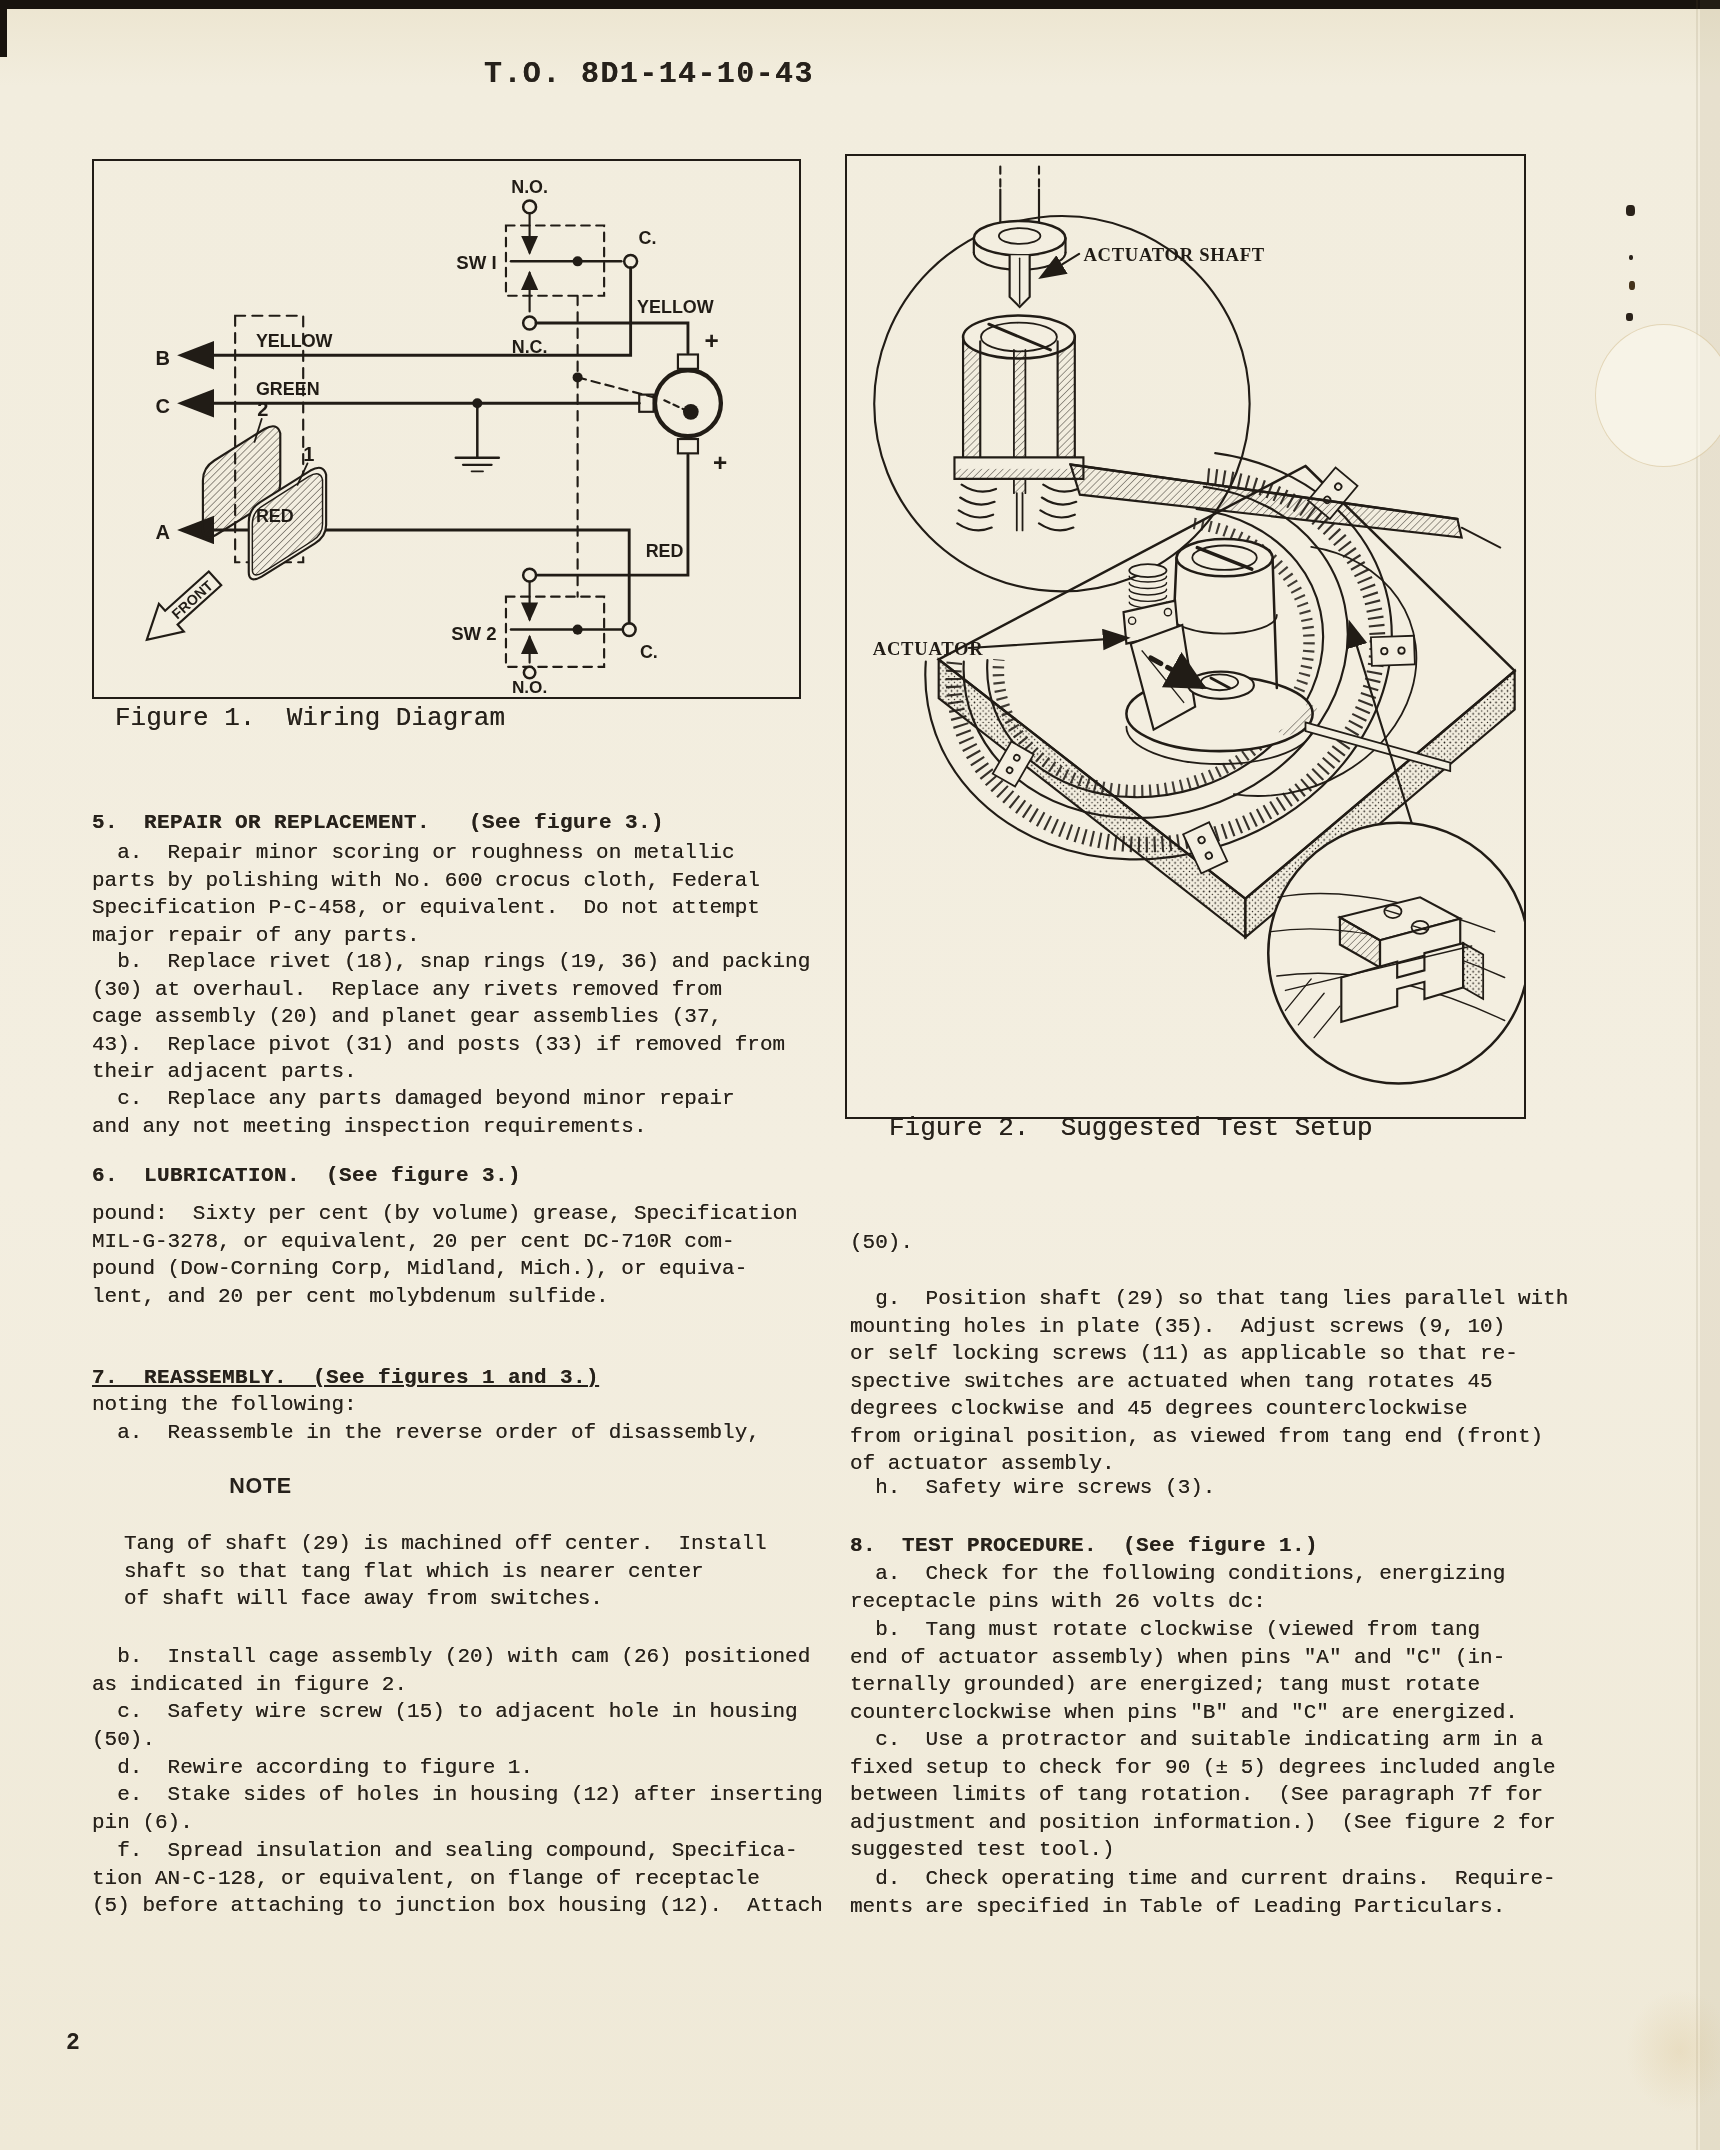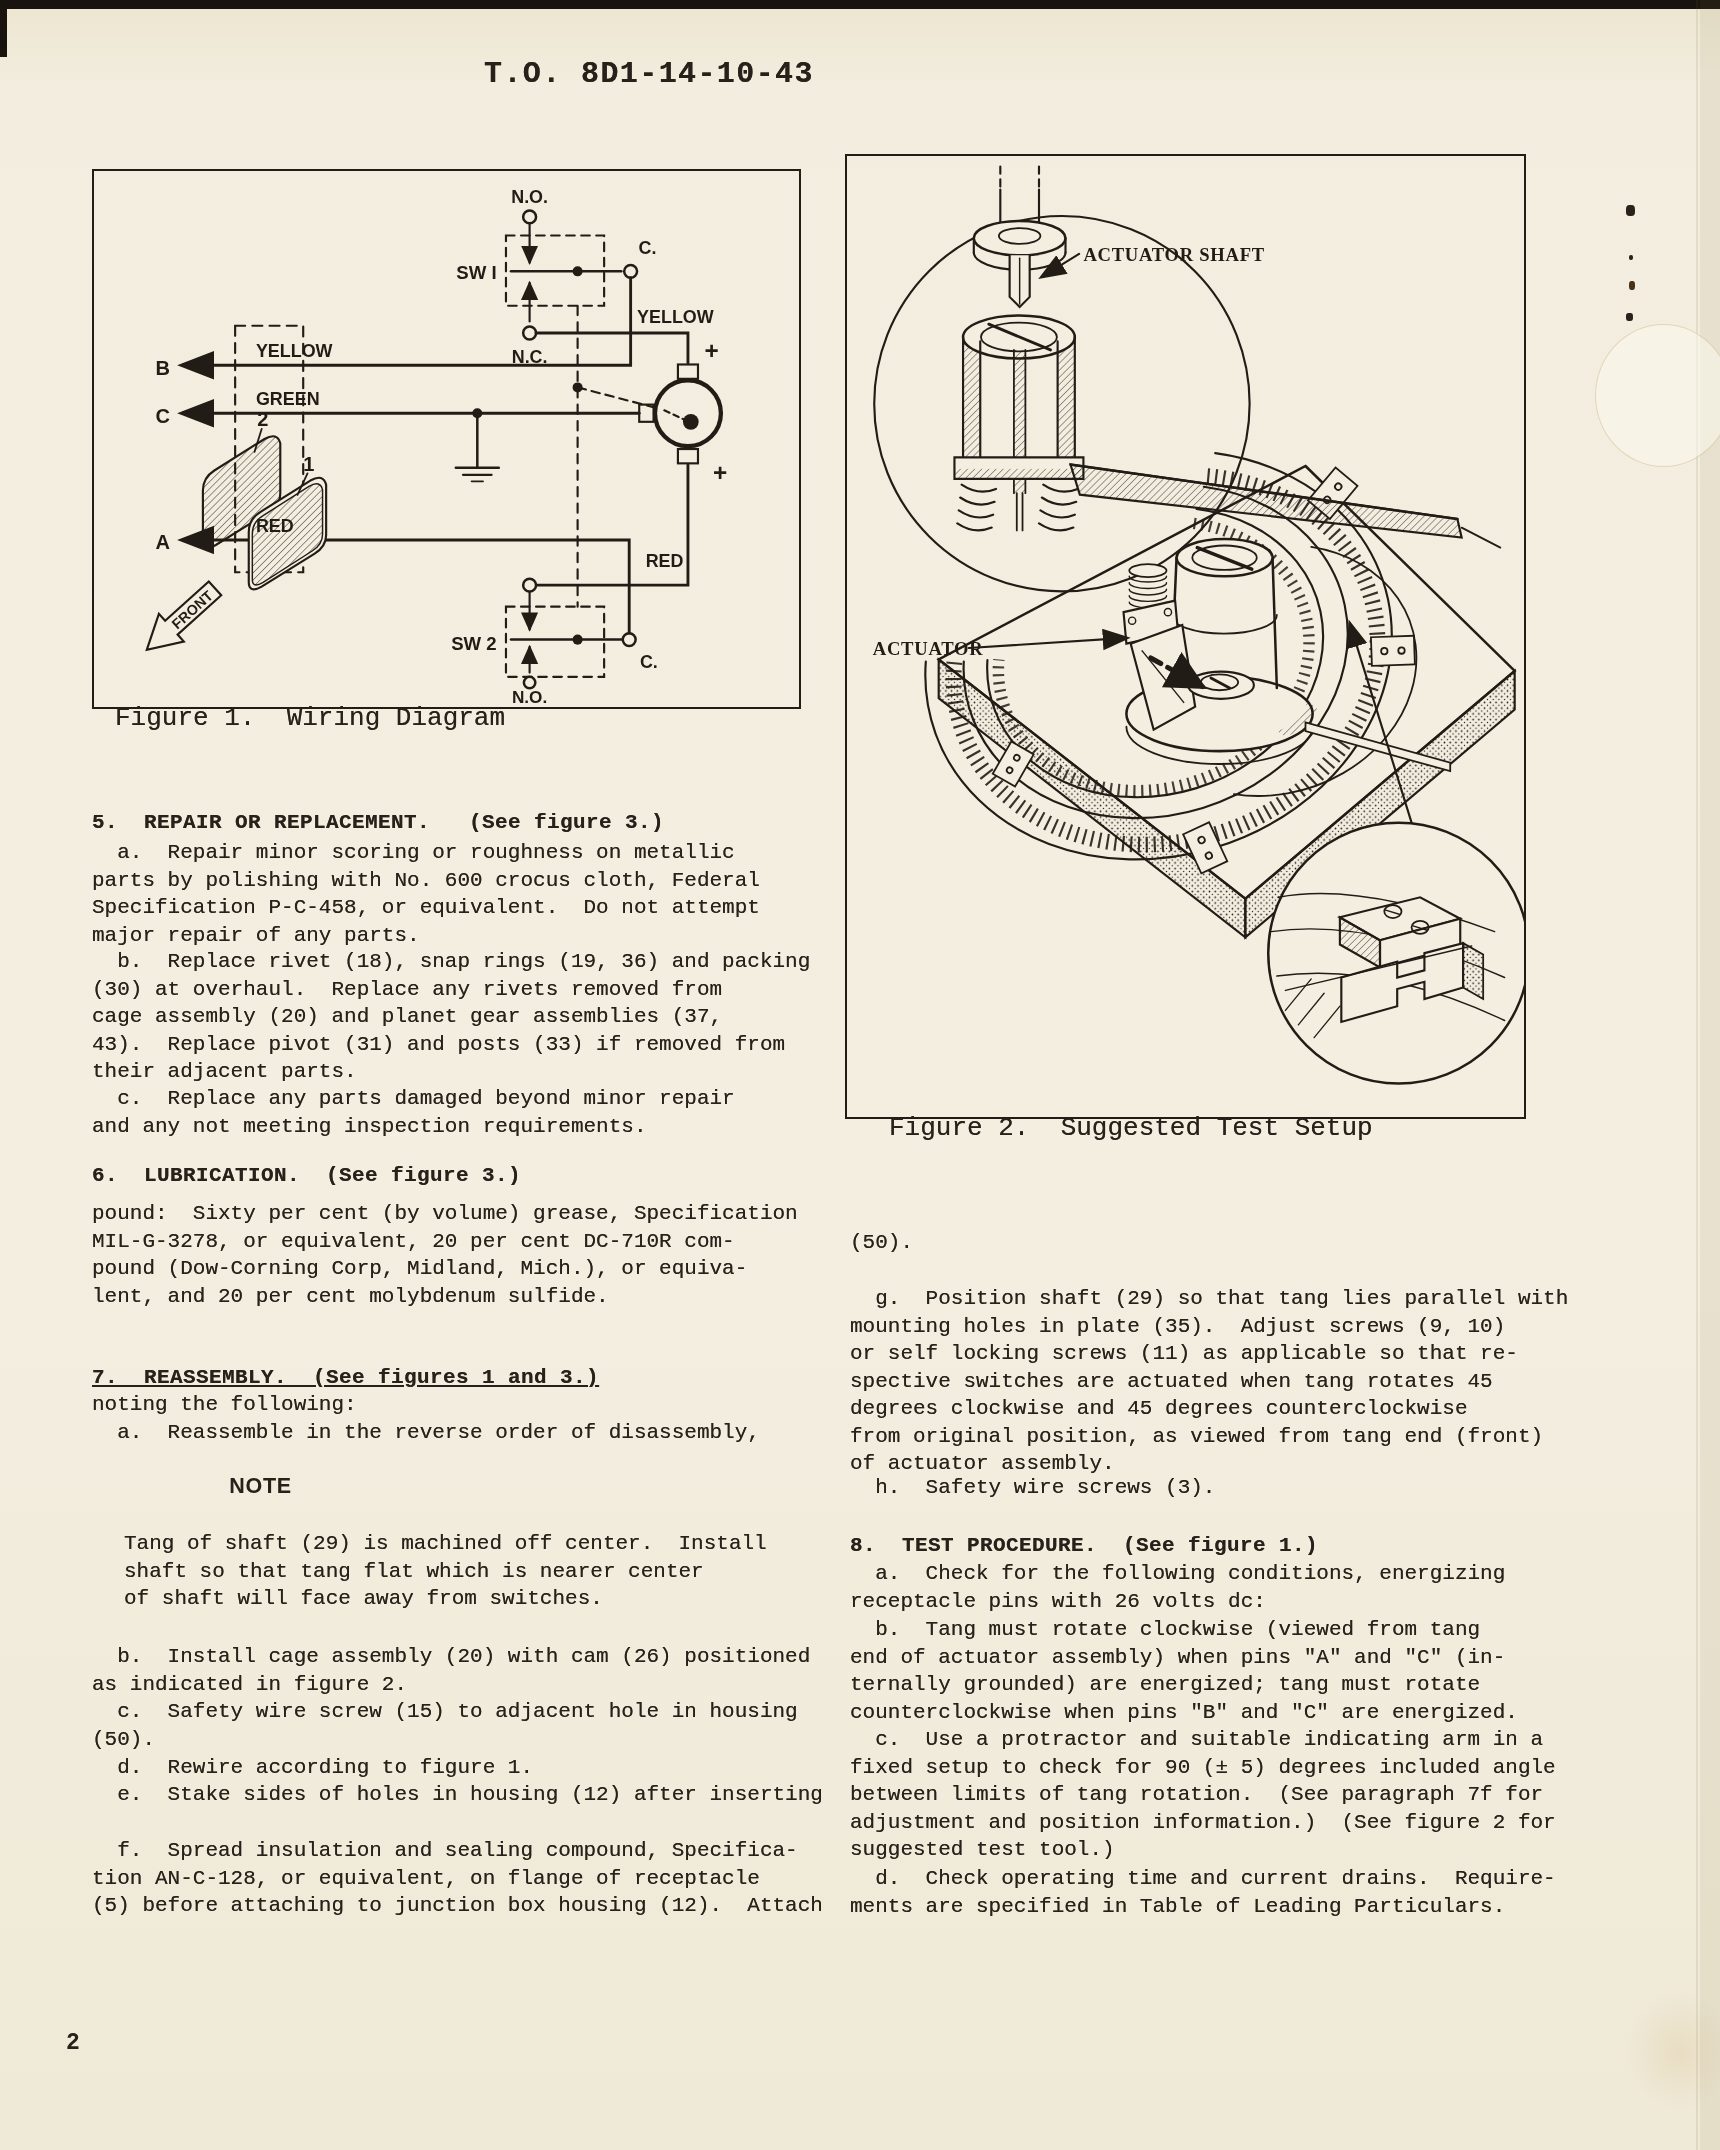--- a/index.html
+++ b/index.html
@@ -49,21 +49,21 @@
 <div class="artifact" id="edge-shade"></div>
 <div class="artifact speck" style="left:1626px;top:205px;width:8.6px;height:10.8px;"></div>
 <div class="artifact speck" style="left:1629px;top:255px;width:4.3px;height:5px;"></div>
 <div class="artifact speck" style="left:1629px;top:281px;width:5.7px;height:9.3px;background:#45331c;"></div>
 <div class="artifact speck" style="left:1626px;top:313px;width:6.5px;height:8px;"></div>
 <div class="artifact" id="stain1"></div>
 <div class="artifact" id="stain2"></div>
 
 <div id="page-header">T.O. 8D1-14-10-43</div>
 
-<div class="fig-frame" style="left:92px;top:169px;width:705px;height:536px;">
+<div class="fig-frame" style="left:92px;top:159px;width:705px;height:536px;">
 <svg width="705" height="536" viewBox="0 0 984 748">
   <defs>
     <marker id="mA" markerWidth="15" markerHeight="12" refX="11" refY="5" orient="auto">
       <path d="M0,0 L13,5 L0,10 z" fill="#211c16"></path>
         </marker>
     <marker id="mS" markerWidth="11" markerHeight="9" refX="8" refY="4" orient="auto">
       <path d="M0,0 L9,4 L0,8 z" fill="#211c16"></path>
         </marker>
     <pattern id="hA" width="7" height="7" patternUnits="userSpaceOnUse" patternTransform="rotate(45)">
       <line x1="0" y1="0" x2="0" y2="7" stroke="#211c16" stroke-width="1.3"></line>
@@ -350,20 +350,21 @@
     </div>
   <div class="tblock" style="top:1698px;">
       <div class="tline">  c.  Safety wire screw (15) to adjacent hole in housing</div>
       <div class="tline">(50).</div>
     </div>
   <div class="tblock" style="top:1754px;">
       <div class="tline">  d.  Rewire according to figure 1.</div>
     </div>
   <div class="tblock" style="top:1781px;">
       <div class="tline">  e.  Stake sides of holes in housing (12) after inserting</div>
+      <div class="tline">pin (6).</div>
     </div>
   <div class="tblock" style="top:1837px;">
       <div class="tline">  f.  Spread insulation and sealing compound, Specifica-</div>
       <div class="tline">tion AN-C-128, or equivalent, on flange of receptacle</div>
       <div class="tline">(5) before attaching to junction box housing (12).  Attach</div>
     </div>
 </div>
 
 <div id="right-col">
   <div class="tblock" style="top:1229px;">

